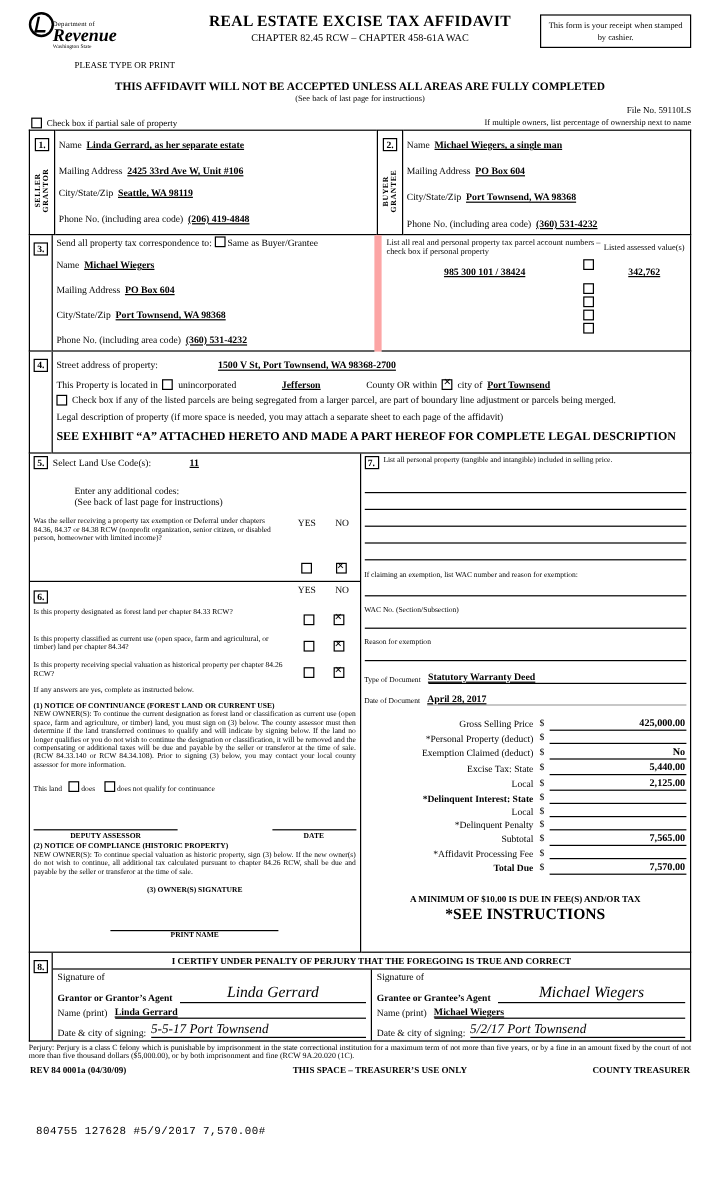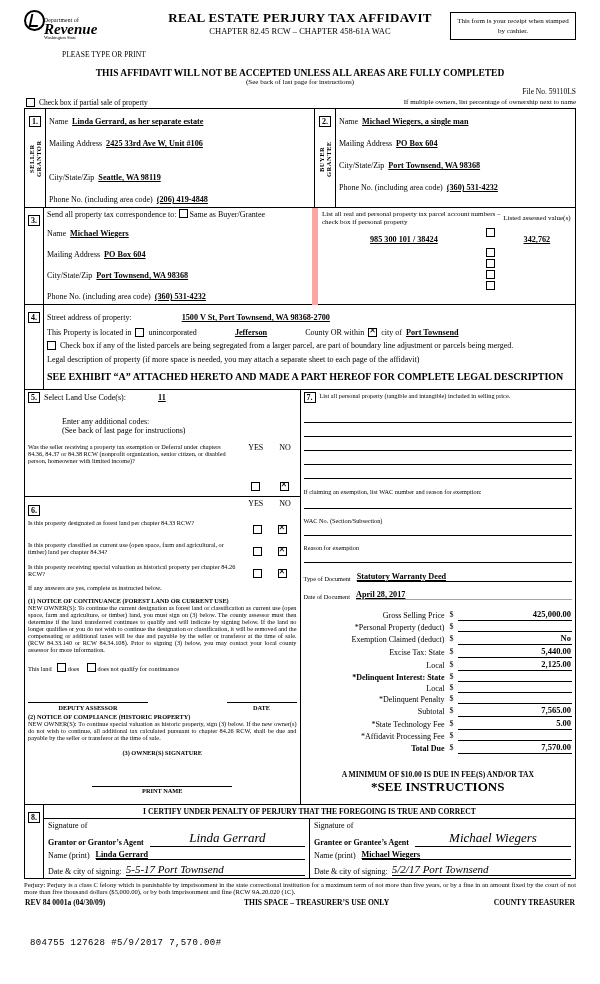--- a/index.html
+++ b/index.html
@@ -54,21 +54,21 @@
 
     <div class="hdr">
       <div class="logo">
         <span class="circ"></span>
         <span class="dept">Department of</span>
         <span class="rev">Revenue</span>
         <span class="state">Washington State</span>
       </div>
       <div class="receipt">This form is your receipt when stamped by cashier.</div>
       <div class="titleblk" style="padding:0 130px;">
-        <div class="t1">REAL ESTATE PERJURY TAX AFFIDAVIT</div>
+        <div class="t1">REAL ESTATE EXCISE TAX AFFIDAVIT</div>
         <div class="t2">CHAPTER 82.45 RCW – CHAPTER 458-61A WAC</div>
       </div>
       <div class="pleasetype">PLEASE TYPE OR PRINT</div>
     </div>
     <div class="t3 cntr">THIS AFFIDAVIT WILL NOT BE ACCEPTED UNLESS ALL AREAS ARE FULLY COMPLETED</div>
     <div class="t4 cntr">(See back of last page for instructions)</div>
     <div class="fileno">File No. 59110LS</div>
 
     <div style="display:flex;align-items:center;justify-content:space-between;">
       <div class="chkline">
@@ -83,21 +83,21 @@
           <tr>
         <td style="width:10px;border-right:1px solid #000;" class="cell cntr" rowspan="2">
           <div class="num">1.</div>
           <div class="vert" style="height:56px;margin:3px auto 0;">SELLER GRANTOR</div>
         </td>
         <td class="cell" style="width:262px;border-right:1px solid #000;">
           <div><span class="fld">Name</span>
             <span class="val">Linda Gerrard, as her separate estate</span></div>
           <div style="margin-top:4px;"><span class="fld">Mailing Address</span>
             <span class="val">2425 33rd Ave W, Unit #106</span></div>
-          <div style="margin-top:16px;"><span class="fld">City/State/Zip</span>
+          <div style="margin-top:0;"><span class="fld">City/State/Zip</span>
             <span class="val">Seattle, WA 98119</span></div>
           <div style="margin-top:4px;"><span class="fld">Phone No. (including area code)</span>
             <span class="val">(206) 419-4848</span></div>
         </td>
         <td style="width:10px;border-right:1px solid #000;" class="cell cntr">
           <div class="num">2.</div>
           <div class="vert" style="height:56px;margin:3px auto 0;">BUYER GRANTEE</div>
         </td>
         <td class="cell">
           <div><span class="fld">Name</span>
@@ -356,25 +356,20 @@
               <td class="fld rt" style="padding:2px 4px 0 0;">*Delinquent Penalty</td>
               <td class="fld">$</td>
               <td class="money rt lineb"></td>
             </tr>
             <tr>
               <td class="fld rt" style="padding:2px 4px 0 0;">Subtotal</td>
               <td class="fld">$</td>
               <td class="money rt lineb">7,565.00</td>
             </tr>
             <tr>
-              <td class="fld rt" style="padding:2px 4px 0 0;">*State Technology Fee</td>
-              <td class="fld">$</td>
-              <td class="money rt lineb">5.00</td>
-            </tr>
-            <tr>
               <td class="fld rt" style="padding:2px 4px 0 0;">*Affidavit Processing Fee</td>
               <td class="fld">$</td>
               <td class="money rt lineb"></td>
             </tr>
             <tr>
               <td class="fld rt b" style="padding:2px 4px 0 0;">Total Due</td>
               <td class="fld">$</td>
               <td class="money rt lineb">7,570.00</td>
             </tr>
           </tbody>

